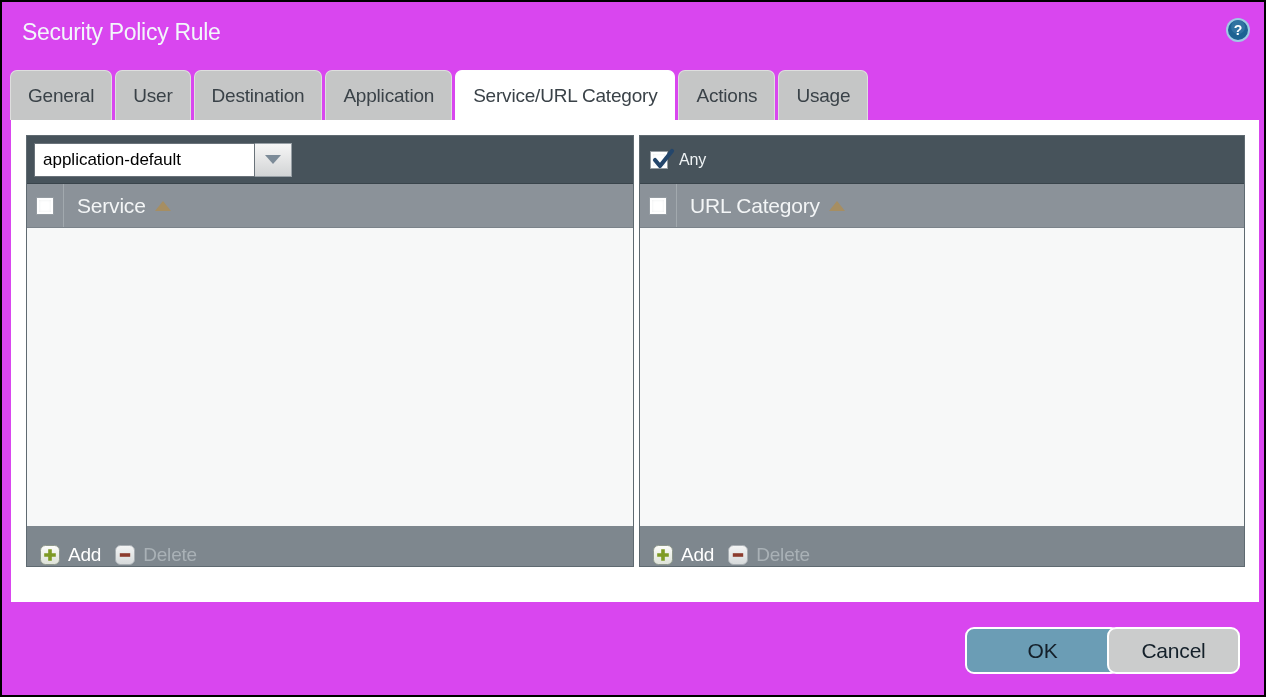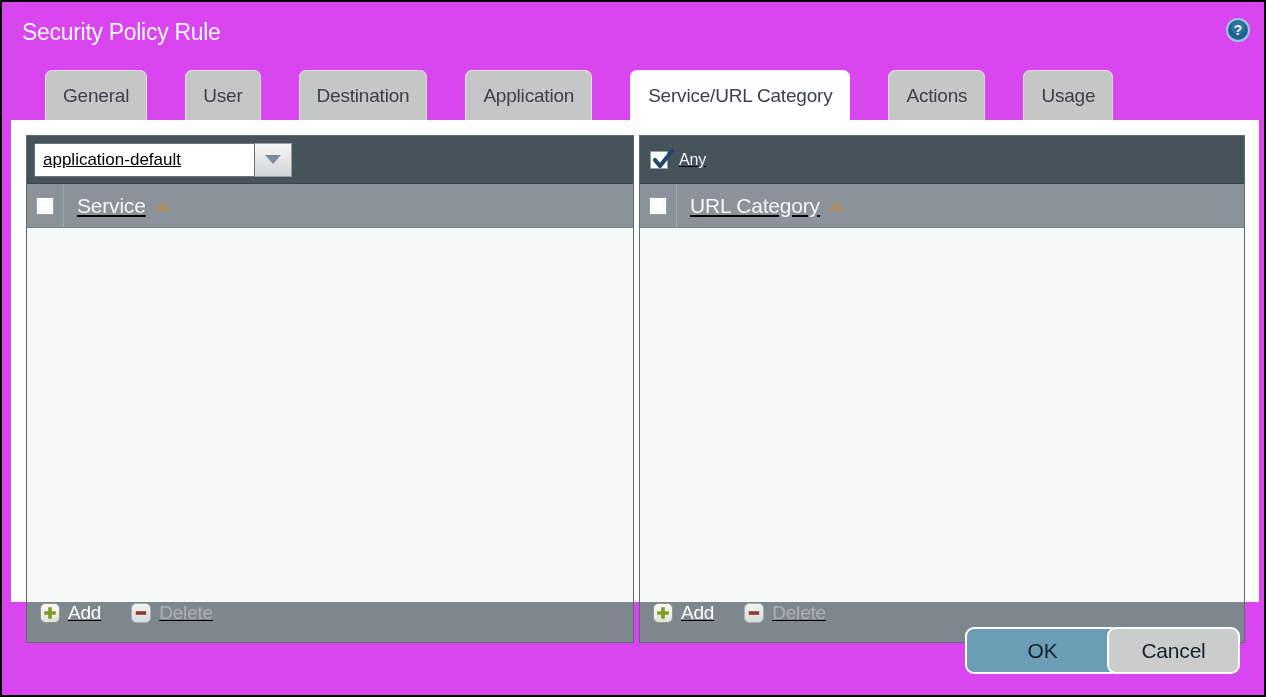--- a/index.html
+++ b/index.html
@@ -34,35 +34,33 @@
     border: 1px solid #dedede;
     border-bottom: none;
     border-radius: 7px 7px 0 0;
     color: #3a4248;
     font-size: 19px;
     letter-spacing: -0.2px;
     padding: 10px 17px;
     display: flex; align-items: center;
     white-space: nowrap;
     cursor: pointer;
-    margin-left: 35px;
   }
   .tab.active { background: #ffffff; border-color: #ffffff; }
   
   .content {
     position: absolute; left: 9px; top: 118px;
     width: 1248px; height: 482px;
     background: #ffffff;
   }
   .panel {
-    position: absolute; top: 15px; height: 508px;
+    position: absolute; top: 15px; height: 432px;
     border: 1px solid #5f6a71;
     display: flex; flex-direction: column;
     background: #f7f8f8;
-    text-decoration: underline;
   }
   .panel.left  { left: 15px;  width: 608px; }
   .panel.right { left: 628px; width: 606px; }
   .panel-head {
     height: 48px; background: #47535b; flex: 0 0 48px;
     display: flex; align-items: center; padding: 0 7px;
     border-bottom: 1px solid #39444b;
   }
   .combo { display: flex; align-items: stretch; height: 34px; }
   .combo-input {
@@ -114,21 +112,21 @@
     width: 0; height: 0; margin-left: 9px; display: inline-block;
     border-left: 8px solid transparent;
     border-right: 8px solid transparent;
     border-bottom: 10px solid #a68e62;
   }
   
   .panel-body { flex: 1 1 auto; background: #f7f8f8; }
   .panel-footer {
     height: 40px; flex: 0 0 40px;
     background: #7e878e;
-    display: flex; align-items: flex-start; gap: 30px; padding: 0 13px;
+    display: flex; align-items: flex-end; gap: 14px; padding: 0 13px;
   }
   .ftr-btn { display: flex; align-items: center; gap: 8px; cursor: pointer; }
   .ftr-btn .lbl { font-size: 19px; letter-spacing: -0.2px; }
   .ftr-btn.add .lbl { color: #ffffff; }
   .ftr-btn.del { cursor: default; }
   .ftr-btn.del .lbl { color: #a9b1b6; }
   
   .dlg-btn {
     position: absolute; top: 625px; height: 47px;
     border: 2px solid #ffffff; border-radius: 9px;

